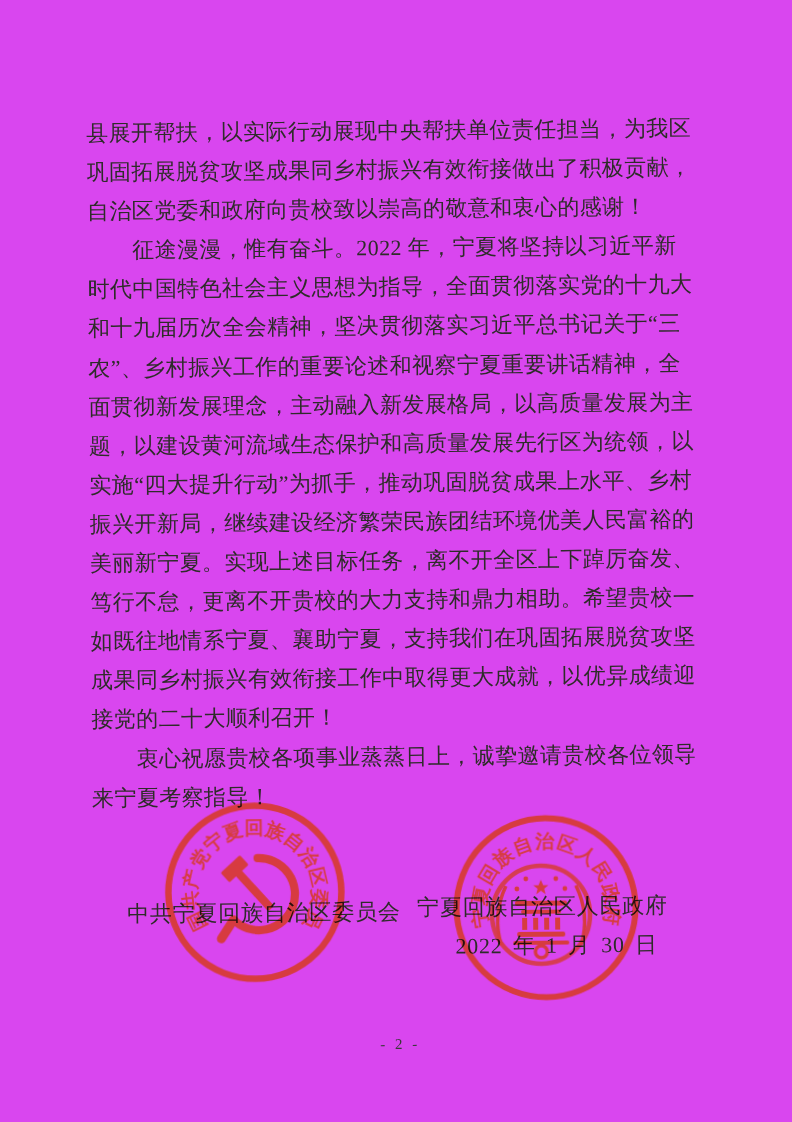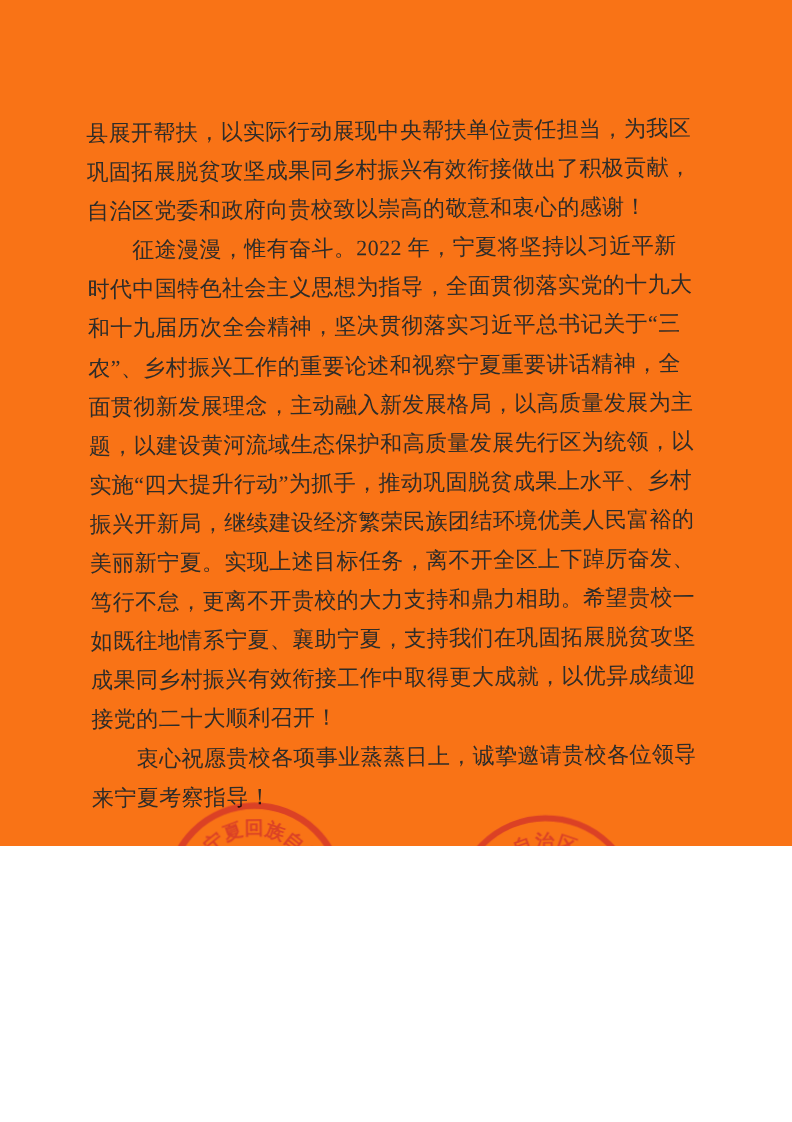--- a/index.html
+++ b/index.html
@@ -1,19 +1,19 @@
 <!DOCTYPE html>
 <html><head>
 <meta charset="utf-8">
 <style>
   html,body{margin:0;padding:0;background:#ffffff;}
   .page{
     position:relative;
-    width:792px;height:846px;
-    background:#f97316;
+    width:792px;height:1122px;
+    background:#d946ef;
     overflow:hidden;
     font-family:"Liberation Serif","DejaVu Serif",serif;
   }
   .doc{
     position:absolute;inset:0;
     transform:rotate(-0.5deg);
     transform-origin:396px 561px;
   }
   .body-text{
     position:absolute;

